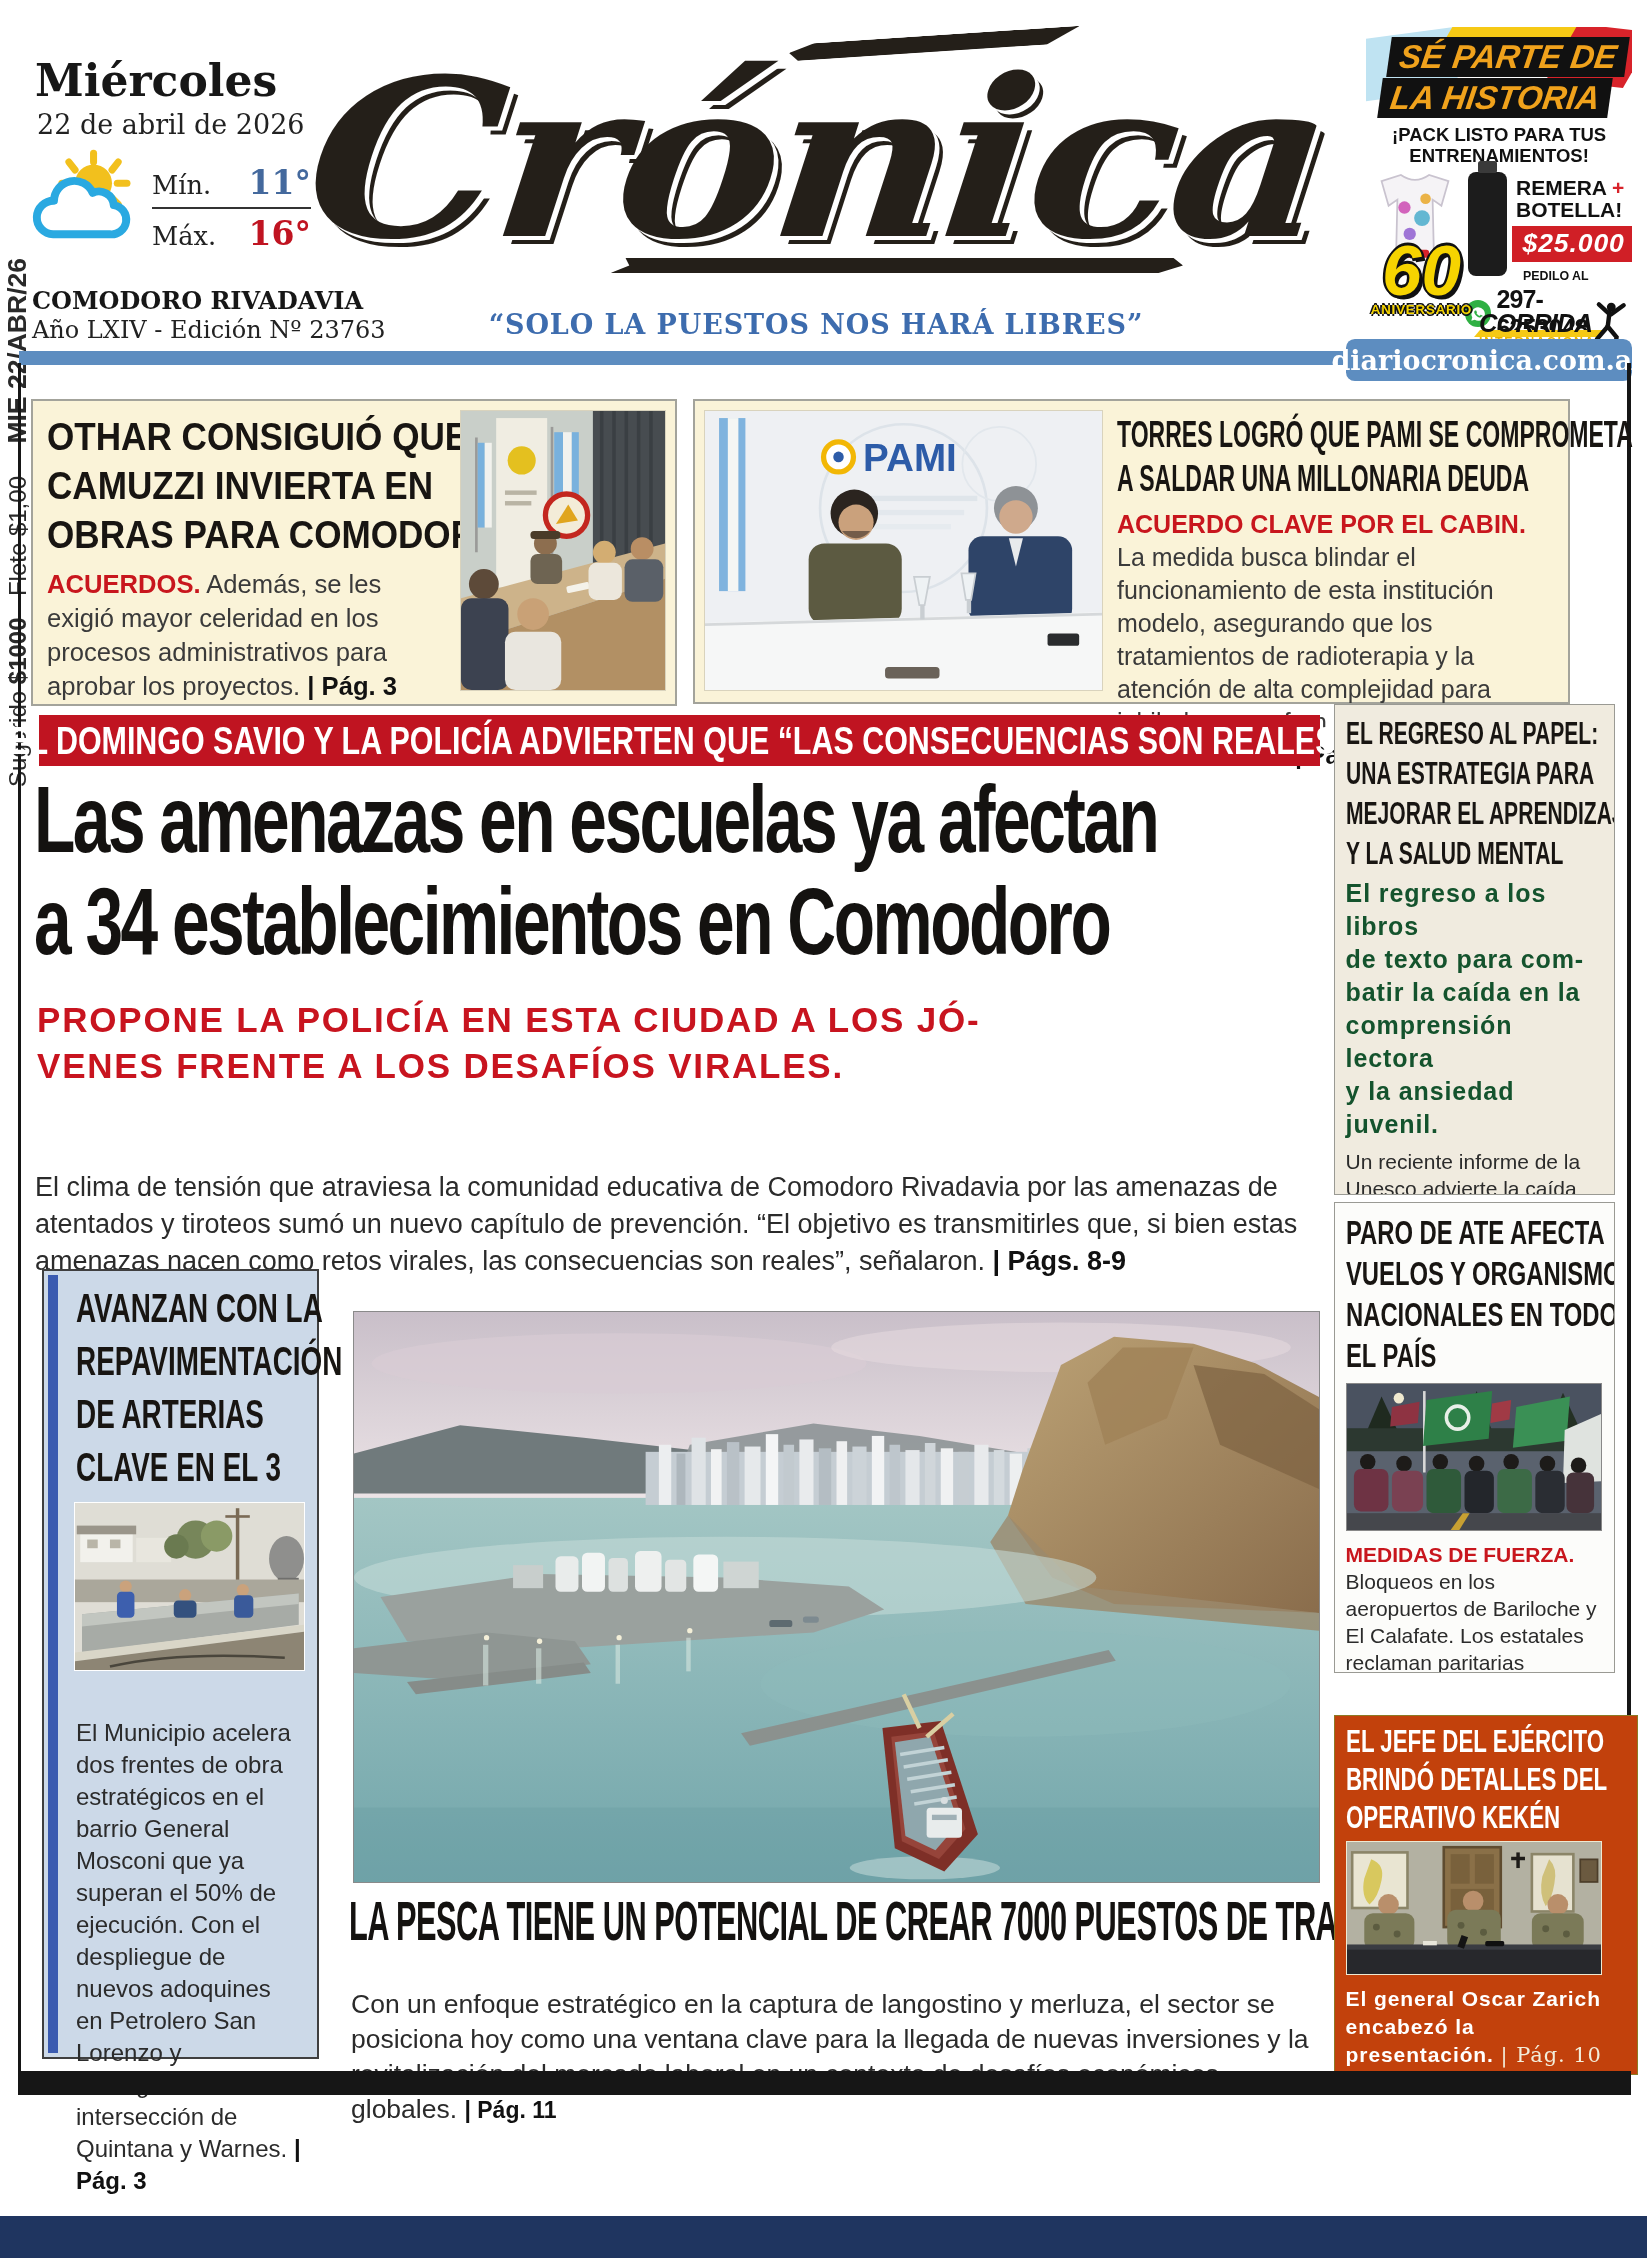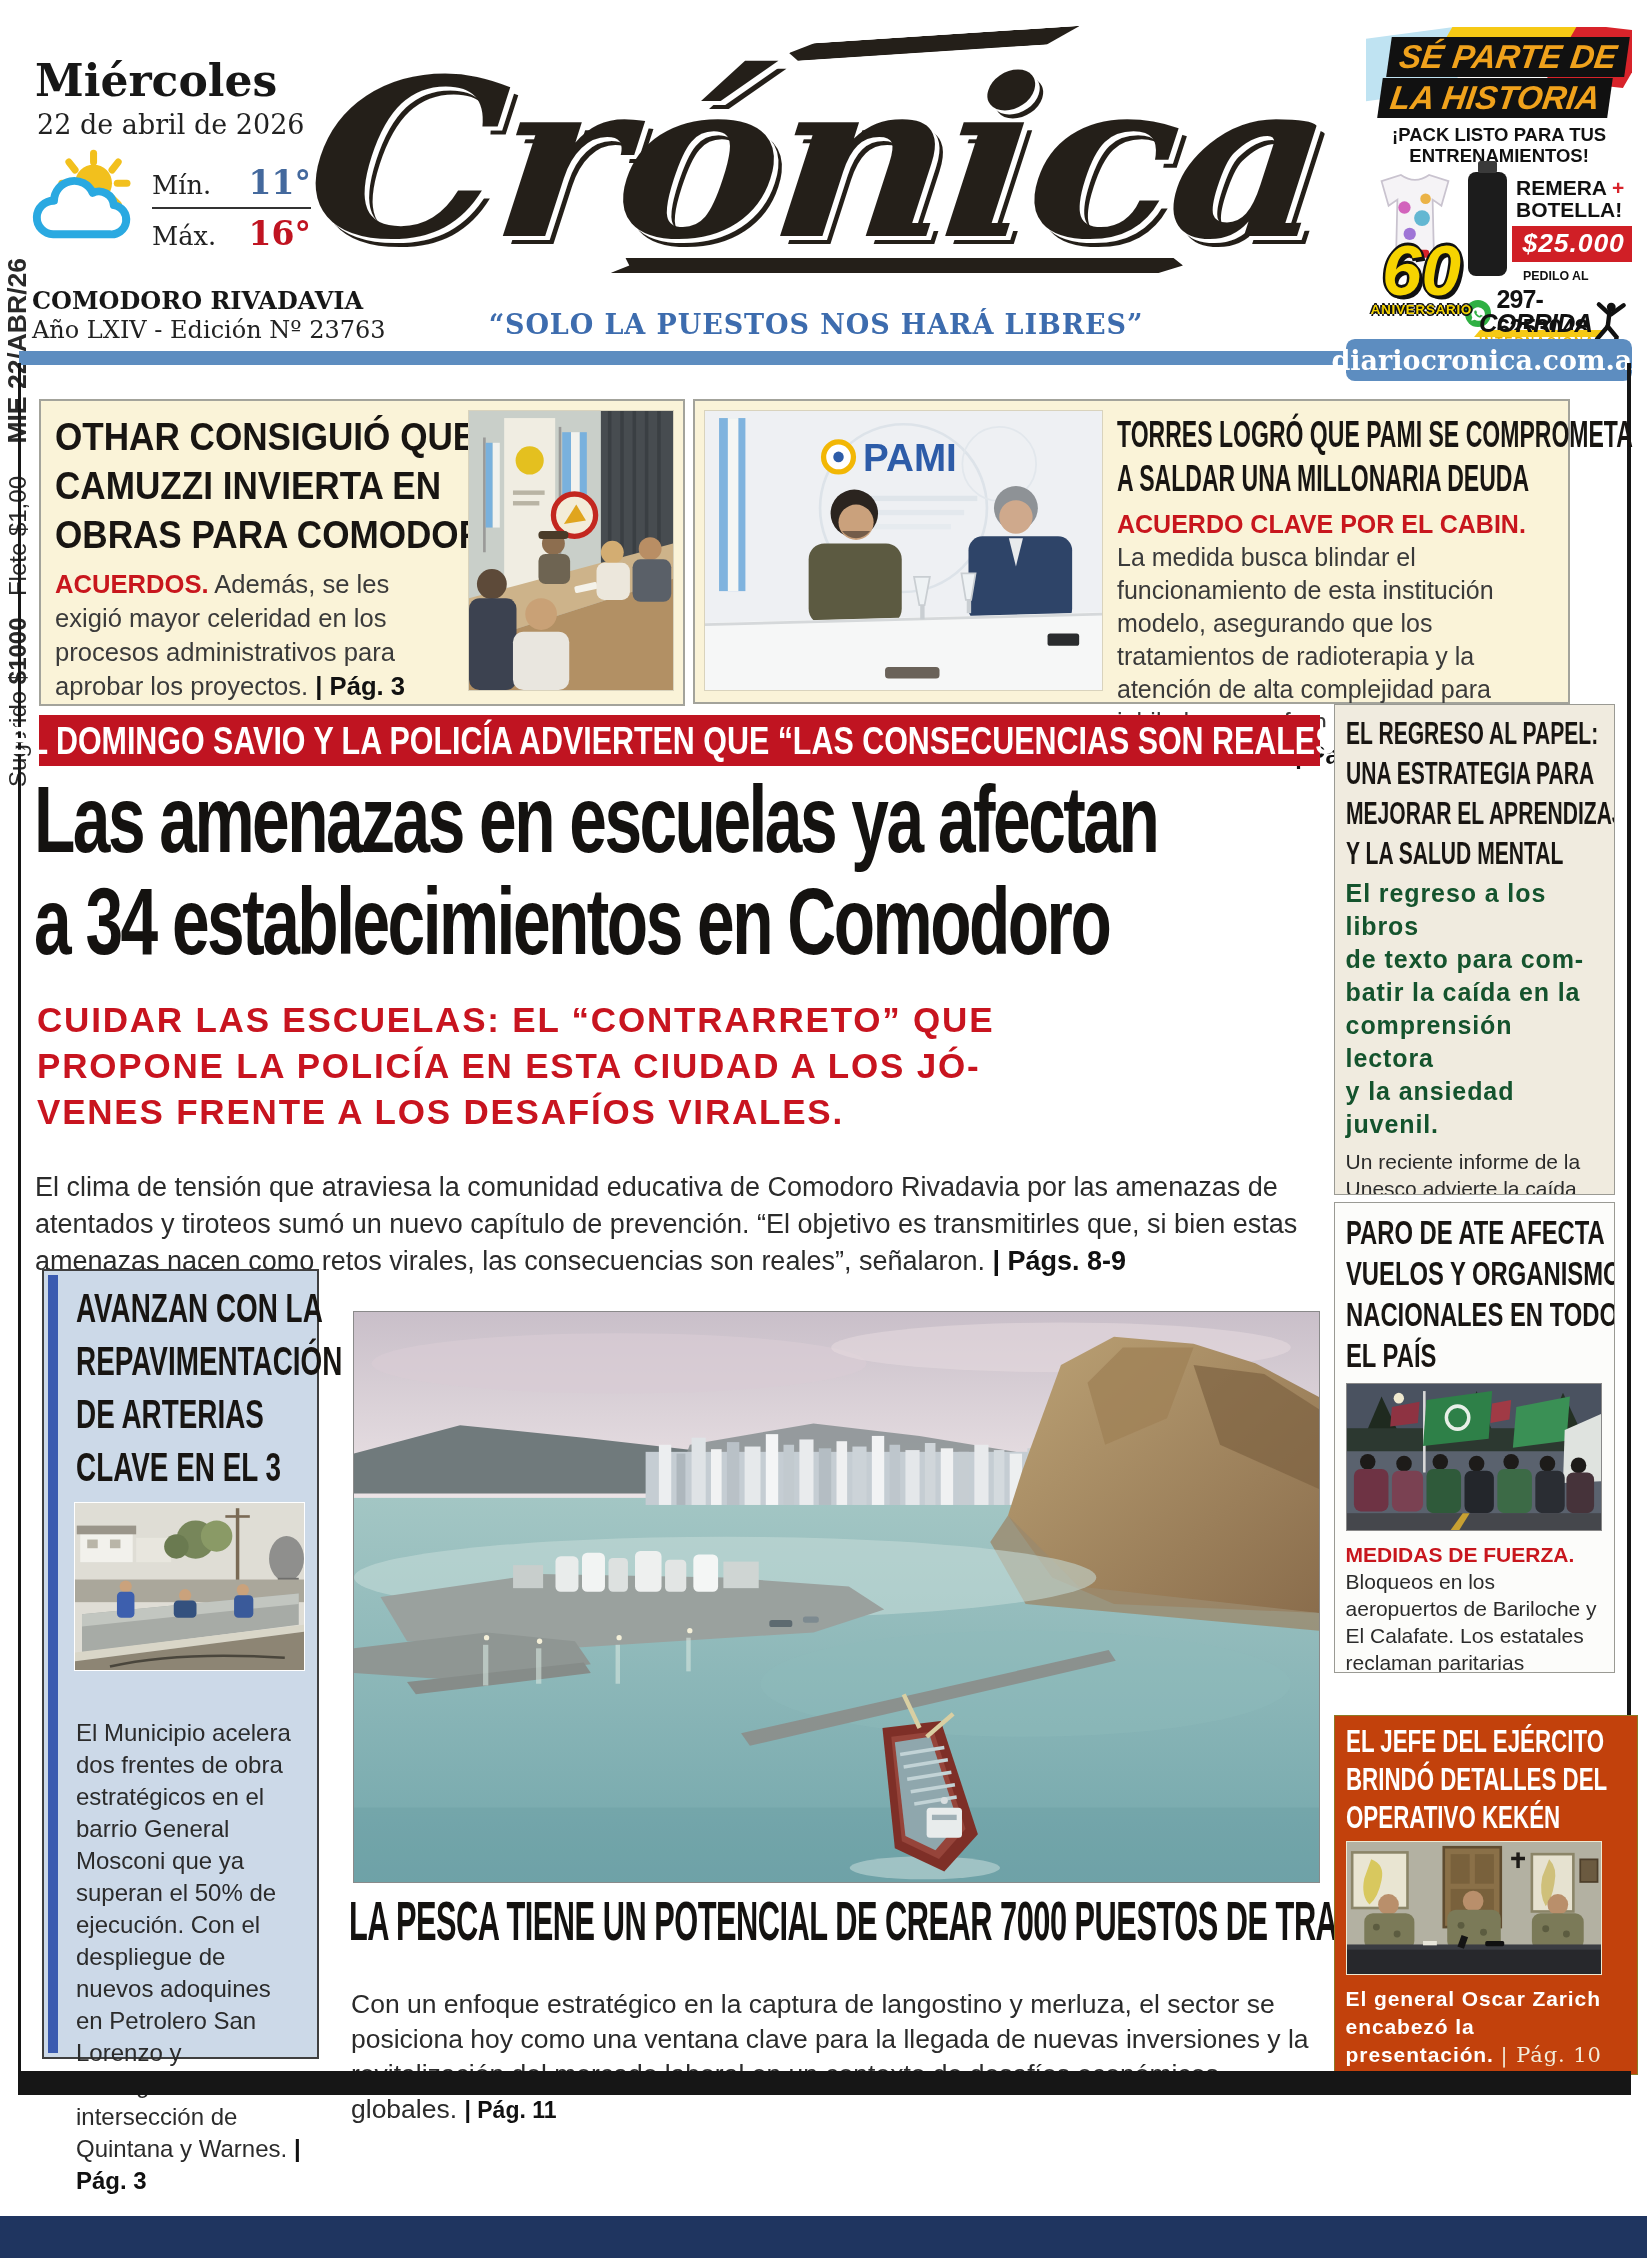--- a/index.html
+++ b/index.html
@@ -81,21 +81,21 @@
   #site-url{font-family:"DejaVu Serif",serif;font-weight:bold;font-size:27px;color:#fff;}
 
   
   #frame-left{left:17.6px;top:363px;width:3.5px;height:1731px;background:#161616;}
   #frame-right{left:1627px;top:363px;width:3.5px;height:1731px;background:#161616;}
   #bottom-bar{left:17.6px;top:2071px;width:1613px;height:24px;background:#161616;}
   #navy-strip{left:0;top:2216px;width:1648px;height:42px;background:#1f3560;}
 
   
   .cream{background:#faf3d8;border:2.6px solid #a3a39b;box-sizing:border-box;}
-  #box-camuzzi{left:39px;top:399px;width:646px;height:307px;}
+  #box-camuzzi{left:31px;top:399px;width:646px;height:307px;}
   #bc-text{position:absolute;left:14px;top:10.6px;width:395px;}
   .box-head{font-weight:bold;color:#181512;line-height:49px;}
   #bc-text .box-head .sq{font-size:39px;transform:scaleX(.9);}
   .kick-body{font-size:25.6px;line-height:34px;color:#3a3a3a;margin-top:8.8px;}
   .kicker{color:#c8161d;font-weight:bold;}
   .pref{color:#111;font-weight:bold;}
   #bc-photo{position:absolute;right:8.8px;top:8.8px;width:206px;height:281px;border:1.8px solid #d9d3bd;box-sizing:border-box;}
   #box-pami{left:693px;top:399px;width:877px;height:305px;}
   #bp-photo{position:absolute;left:8.8px;top:8.8px;width:399px;height:281px;border:1.8px solid #d9d3bd;box-sizing:border-box;}
   #bp-text{position:absolute;left:422px;top:12.4px;width:441px;}
@@ -340,21 +340,20 @@
   </div>
 
   <div id="banner" class="abs">
     <span class="sq">EL DOMINGO SAVIO Y LA POLICÍA ADVIERTEN QUE “LAS CONSECUENCIAS SON REALES”</span>
   </div>
   <div id="lead-headline" class="abs">
     <span class="sq bl">Las amenazas en escuelas ya afectan</span>
     <span class="sq bl">a 34 establecimientos en Comodoro</span>
   </div>
   <div id="lead-subhead" class="abs">
-    <span class="bl">CUIDAR LAS ESCUELAS: EL “CONTRARRETO” QUE</span>
     <span class="bl">PROPONE LA POLICÍA EN ESTA CIUDAD A LOS JÓ-</span>
     <span class="bl">VENES FRENTE A LOS DESAFÍOS VIRALES.</span>
   </div>
   <p id="lead-body" class="abs"><span>El clima de tensión que atraviesa la comunidad educativa de Comodoro Rivadavia por las amenazas de atentados y tiroteos sumó un nuevo capítulo de prevención. “El objetivo es transmitirles que, si bien estas amenazas nacen como retos virales, las consecuencias son reales”, señalaron. </span><span class="pref">| Págs. 8-9</span></p>
 
   <div id="box-paving" class="abs">
     <div id="paving-head">
       <span class="sq bl">AVANZAN CON LA</span>
       <span class="sq bl">REPAVIMENTACIÓN</span>
       <span class="sq bl">DE ARTERIAS</span>

